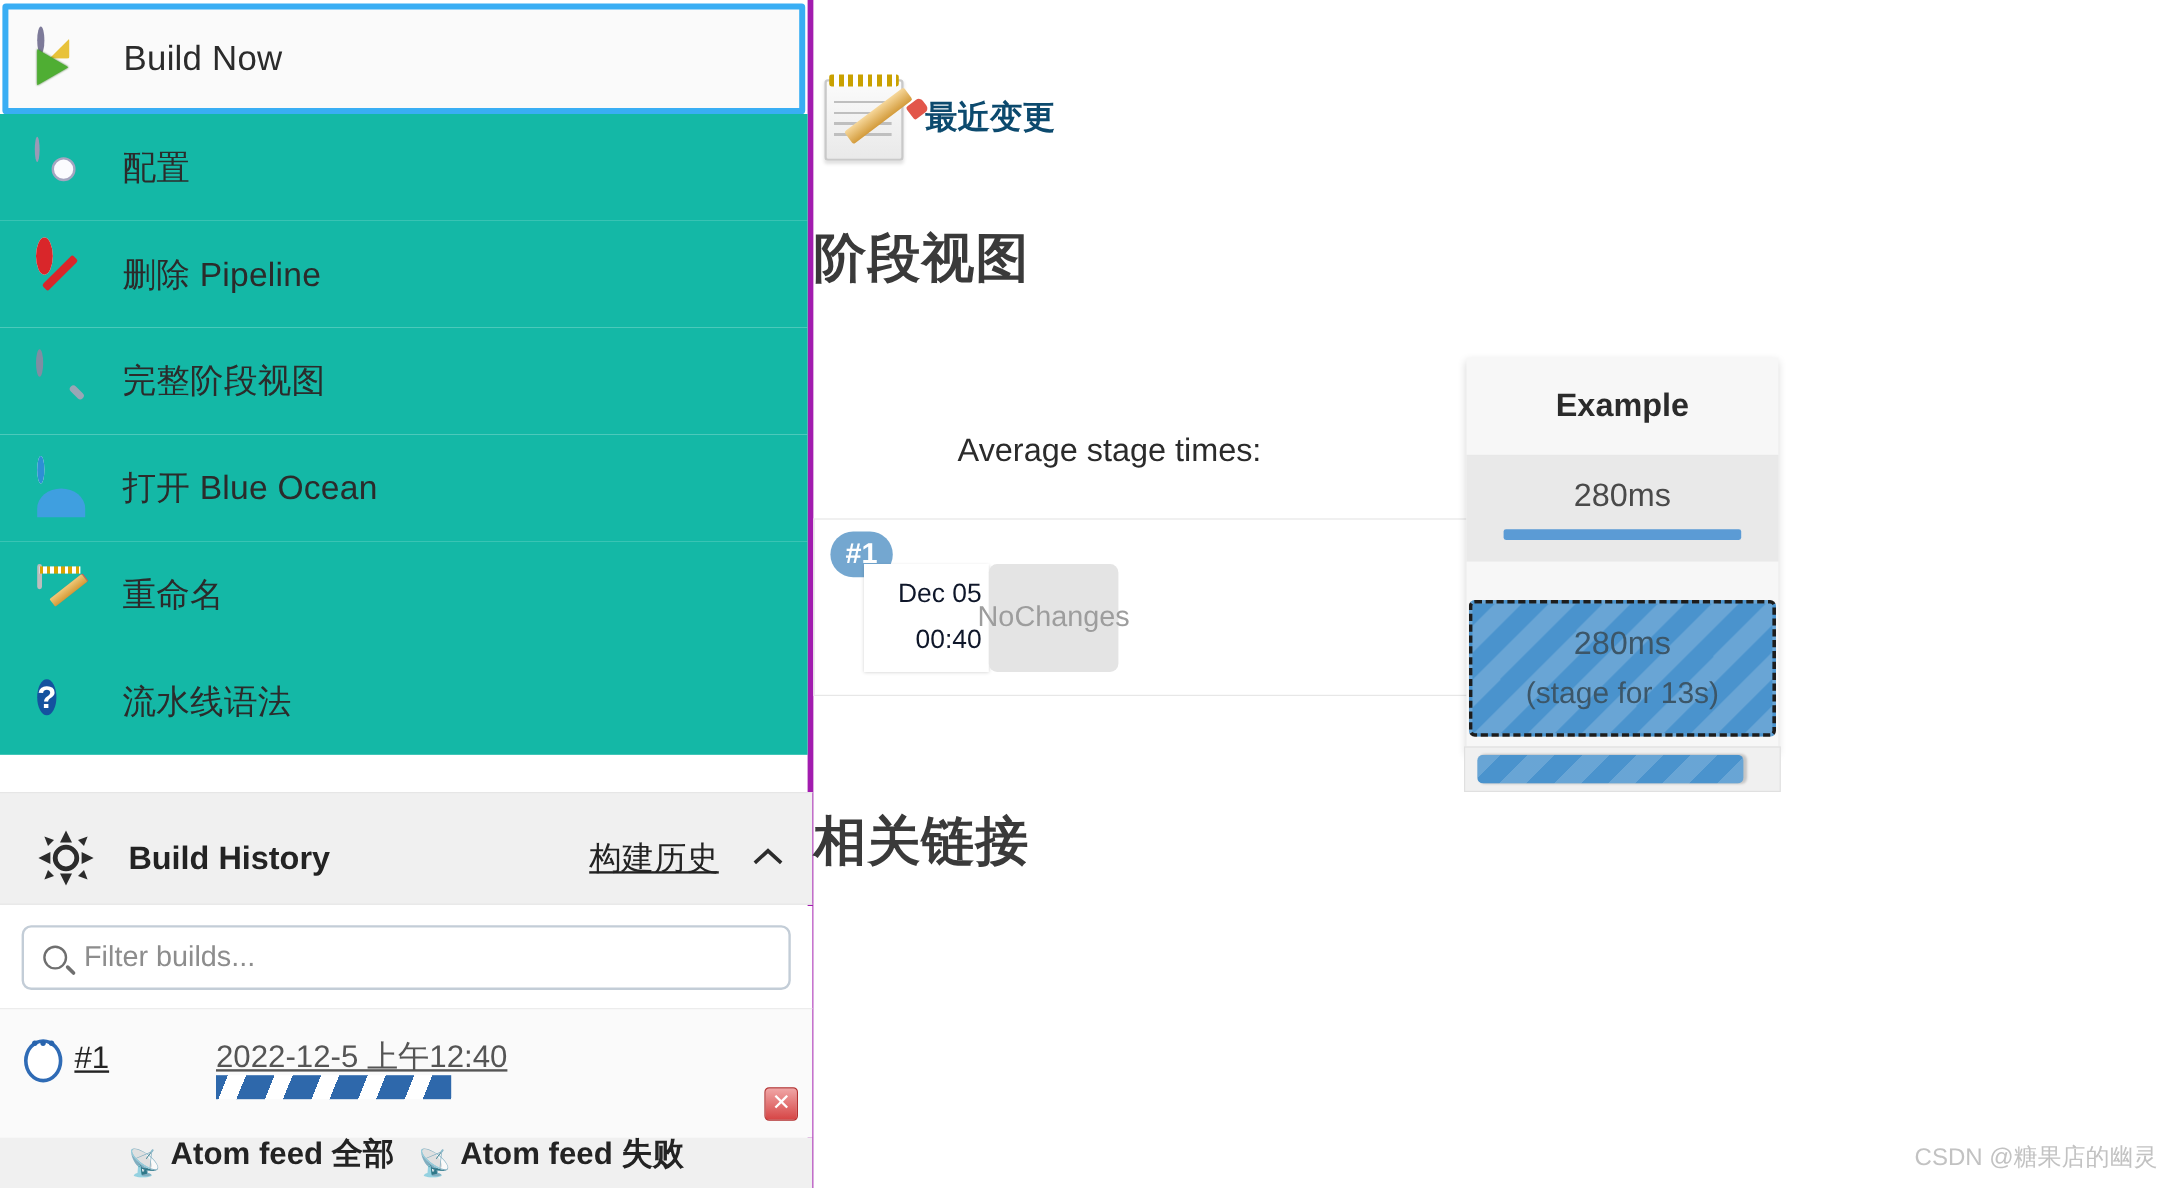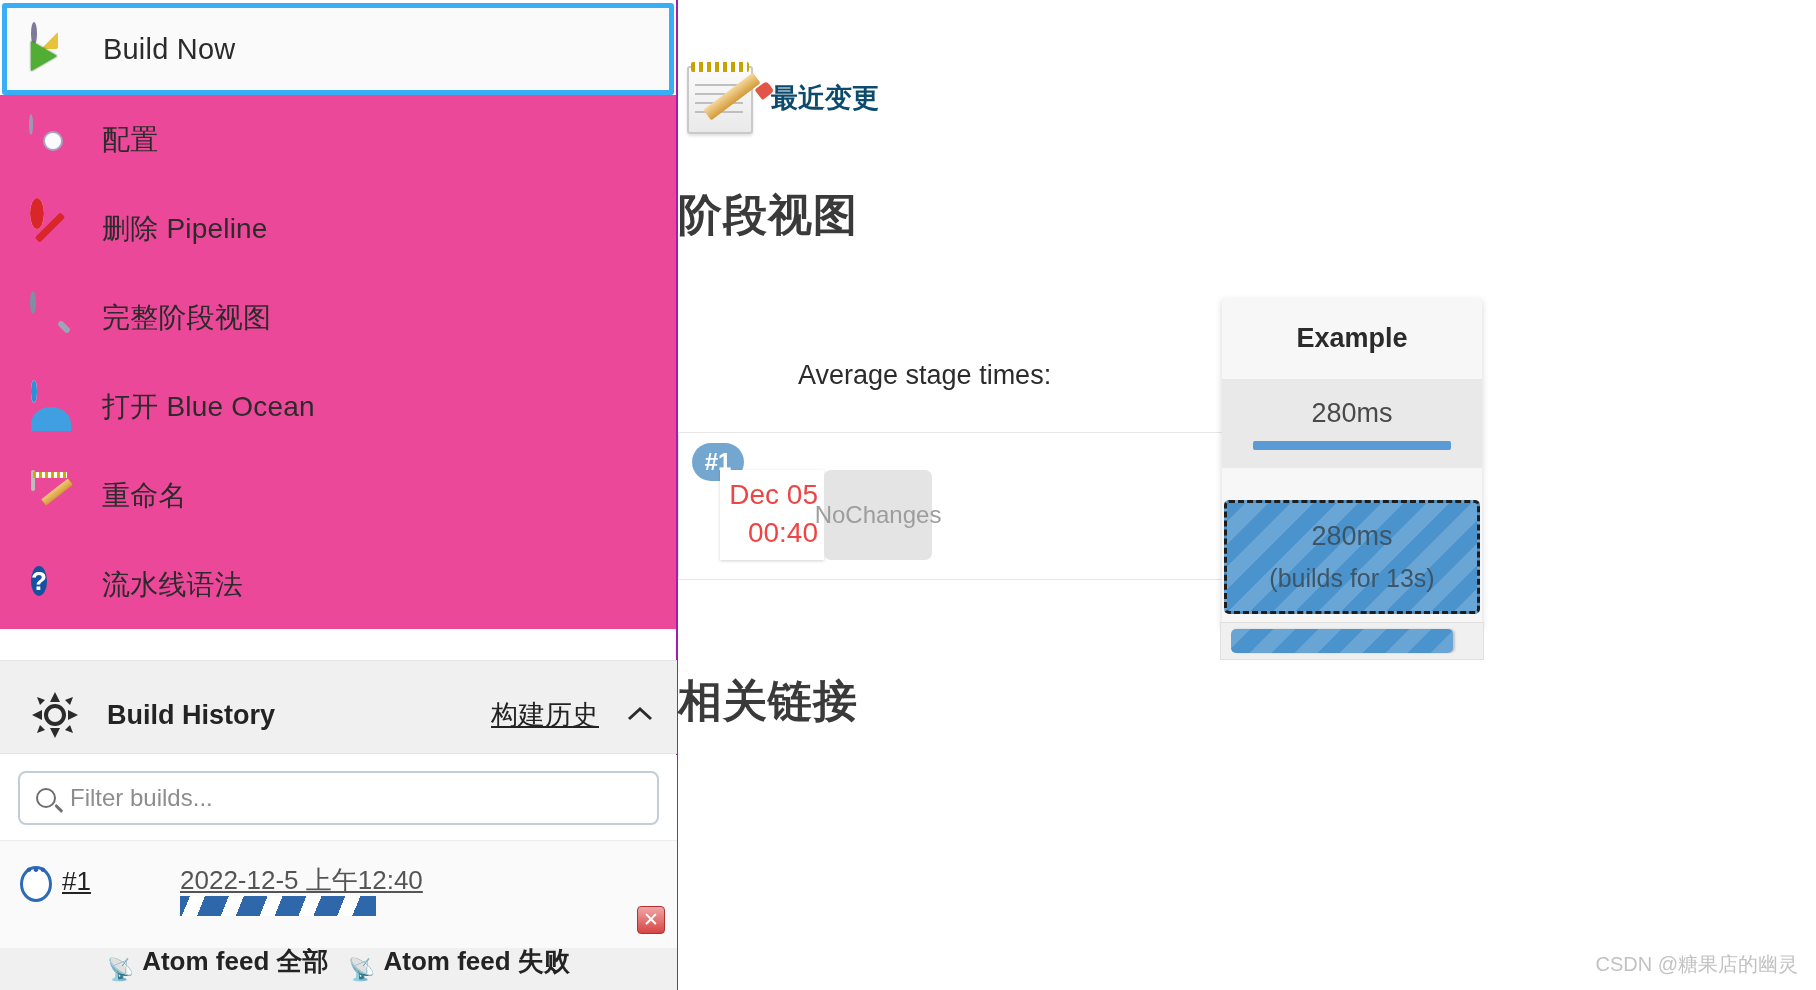--- a/index.html
+++ b/index.html
@@ -11,29 +11,29 @@
     color: #232323;
     overflow: hidden;
   }
   #root { position: relative; width: 1816px; height: 990px; }
 
   
   #sidebar {
     position: absolute; left: 0; top: 0;
     width: 678px; height: 990px;
     background: #ffffff;
-    border-right: 2px solid #a21caf;
+    border-right: 5px solid #a21caf;
   }
   .task-list { padding: 0; margin: 0; }
   .task {
     display: flex; align-items: center;
     height: 89px;
     padding-left: 28px;
     gap: 26px;
-    background: #ec4899;
+    background: #14b8a6;
   }
   .task.selected {
     background: #fafafa;
     border: 5px solid #39aef4;
     border-radius: 3px;
     height: 92px;
     margin: 3px 2px 0 2px;
     padding-left: 22px;
   }
   .task-label {
@@ -136,21 +136,21 @@
   #h-links { position: absolute; left: 0px; top: 672px; }
   #avg-label { position: absolute; left: 120px; top: 360px; font-size: 27px; color: #2b2b2b; }
 
   #stage-table { position: absolute; left: 0px; top: 432px; width: 640px; height: 148px;
      border: 1px solid #e7e7e7; background: #fff; }
   .badge-num { position: absolute; left: 14px; top: 443px; width: 52px; height: 38px; border-radius: 19px;
      background: #74a7d0; color: #ffffff; font-size: 24px; font-weight: bold; text-align: center; line-height: 38px; }
   .run-date { position: absolute; left: 42px; top: 470px; width: 104px; height: 90px; background: #ffffff;
      box-shadow: 0 1px 3px rgba(0,0,0,.18); display:flex; flex-direction: column; align-items: flex-end;
      justify-content: space-around; padding: 6px 6px 8px 0; }
-  .run-date span { font-size: 28px; color: #ef4444; }
+  .run-date span { font-size: 22px; color: #0f172a; }
   .no-changes { position: absolute; left: 146px; top: 470px; width: 108px; height: 90px; background: #e4e4e4;
      border-radius: 7px; display: flex; align-items: center; justify-content: center;
      color: #9d9d9d; font-size: 24px; line-height: 30px; }
 
   
   #stage-col { position: absolute; left: 1222px; top: 298px; width: 260px; height: 328px;
      background: #f7f7f7; box-shadow: 0 3px 7px rgba(0,0,0,.16); }
   #stage-col .col-head { height: 82px; display:flex; align-items:center; justify-content:center;
      font-size: 27px; font-weight: bold; color: #2b2b2b; border-bottom: 1px solid #e8e8e8; }
   #stage-col .col-avg { height: 88px; background: #e9e9e9; display:flex; flex-direction: column;
@@ -311,21 +311,21 @@
   <div id="stage-col">
     <div class="col-head">Example</div>
     <div class="col-avg">
       <span class="t">280ms</span>
       <span class="bar"></span>
     </div>
   </div>
 
   <div id="stage-cell">
     <span class="ms">280ms</span>
-    <span class="pz">(builds for 13s)</span>
+    <span class="pz">(stage for 13s)</span>
   </div>
 
   <div id="stage-foot">
     <span class="prog"></span>
   </div>
 
   <div id="watermark">CSDN @糖果店的幽灵</div>
 
 </div>
 

